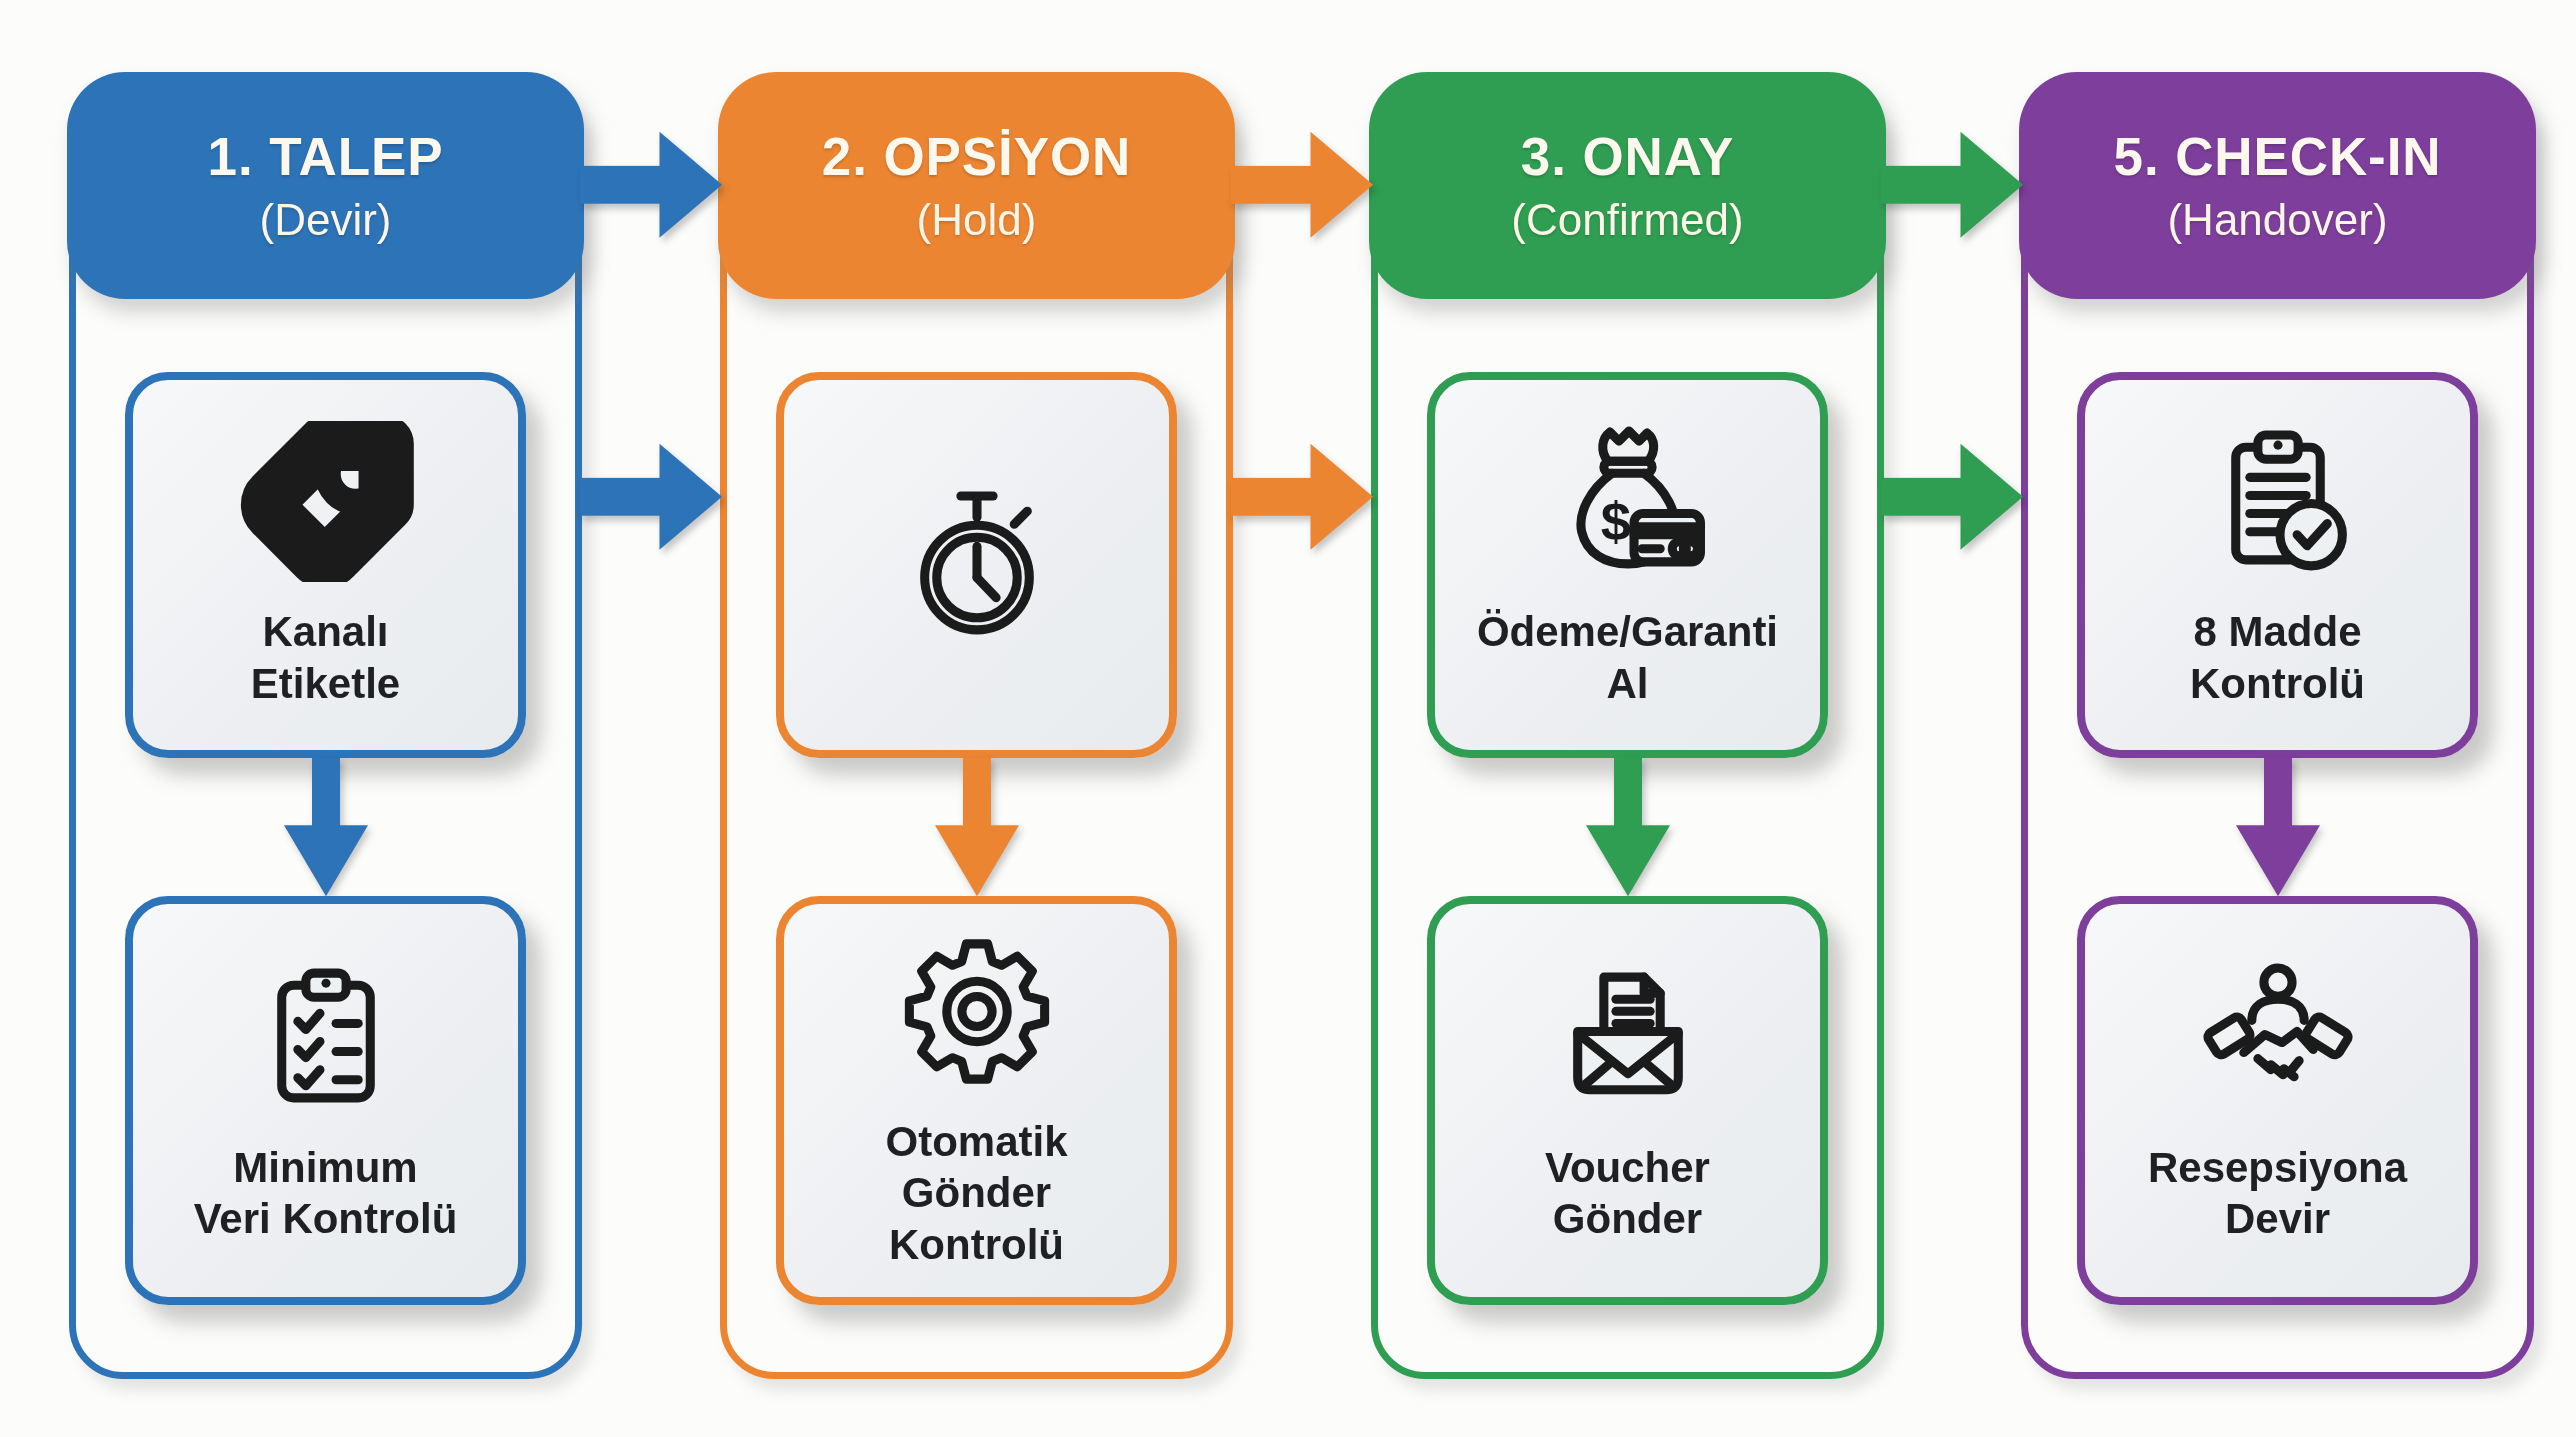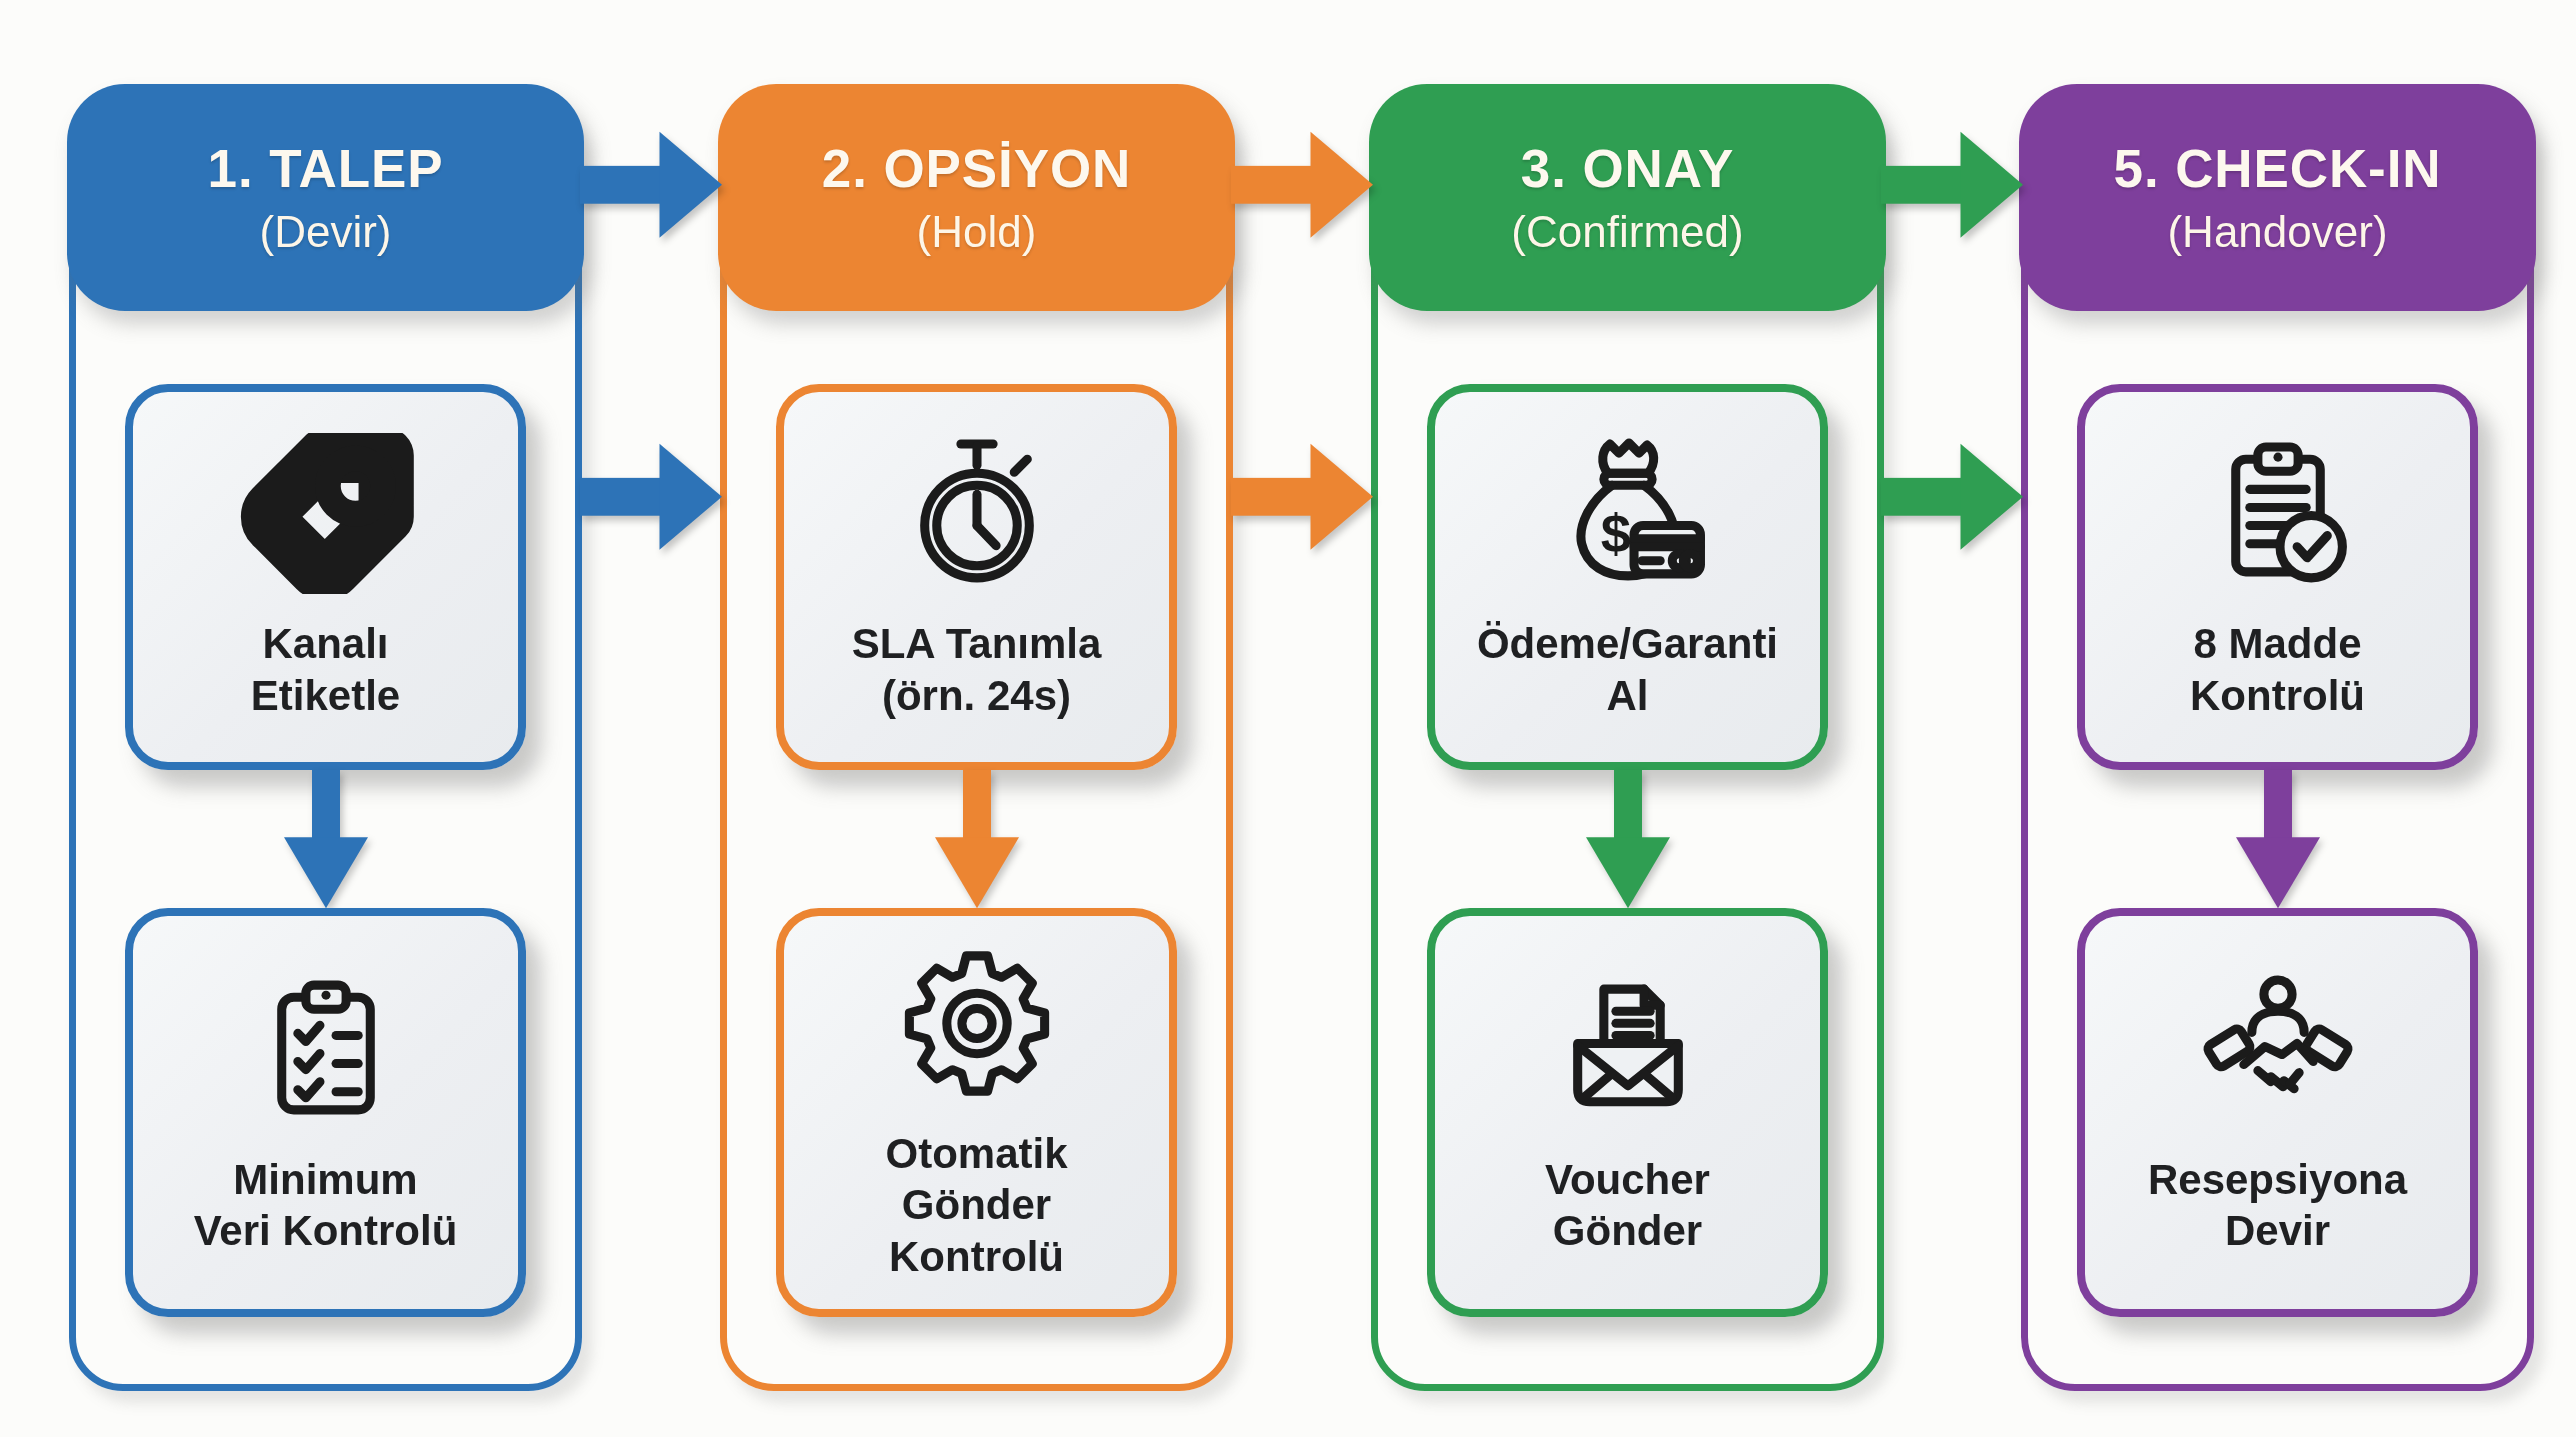--- a/index.html
+++ b/index.html
@@ -4,21 +4,21 @@
 <style>
   html,body{margin:0;padding:0;}
   body{
     width:2576px;height:1438px;
     background:#fcfcfa;
     font-family:"Liberation Sans", sans-serif;
     overflow:hidden;
   }
   #canvas{position:relative;width:2576px;height:1438px;}
 
-  .col{position:absolute;top:16px;width:517px;height:1406px;}
+  .col{position:absolute;top:4px;width:517px;height:1406px;}
 
   .outline{
     position:absolute;left:1.9px;right:1.9px;top:84px;height:1277px;
     border:7.5px solid var(--col);
     border-radius:54px;
     box-shadow:9.4px 11.2px 13px rgba(120,120,120,.18);
     background:transparent;
   }
 
   .head{
@@ -138,22 +138,20 @@
         <svg viewBox="0 0 160 160">
           <line class="ink" x1="64" y1="11" x2="96" y2="11"></line>
           <line class="ink" x1="80" y1="13" x2="80" y2="32"></line>
           <line class="ink" x1="117" y1="39" x2="130" y2="26"></line>
           <circle class="ink" cx="80" cy="92" r="52"></circle>
           <circle class="ink" cx="80" cy="92" r="40"></circle>
           <line class="ink" x1="80" y1="92" x2="80" y2="61"></line>
           <line class="ink" x1="80" y1="92" x2="99" y2="112"></line>
         </svg>
       </div>
-      <div class="lbl">SLA Tanımla
-(örn. 24s)</div>
     </div>
 
     <div class="varrow">
       <svg viewBox="0 0 120 150">
           <rect x="45" y="0" width="30" height="78"></rect>
           <polygon points="15,72 105,72 60,148"></polygon>
         </svg>
     </div>
 
     <div class="box box2">

